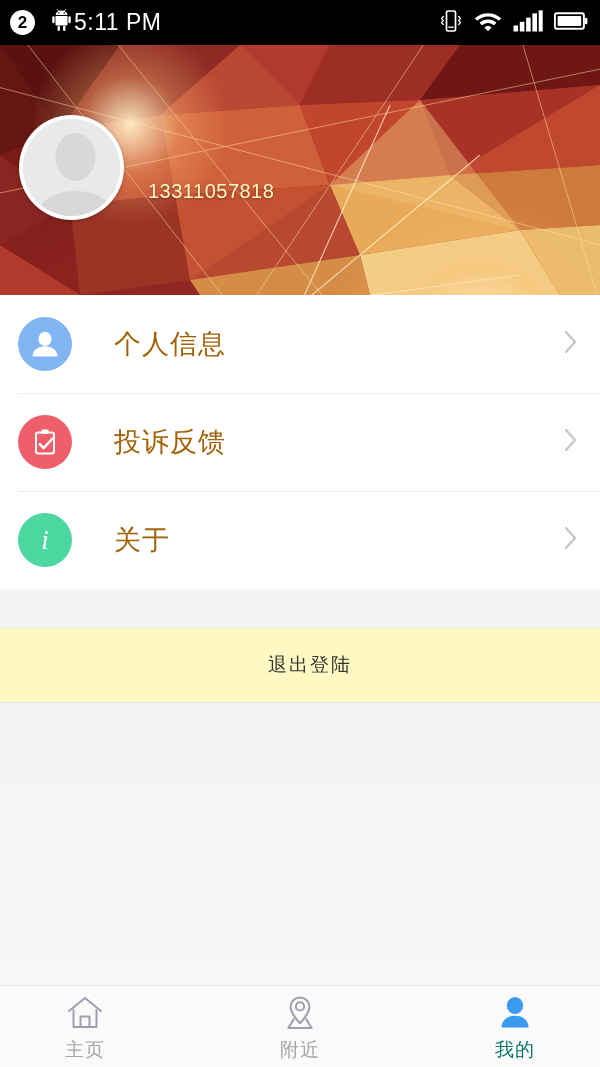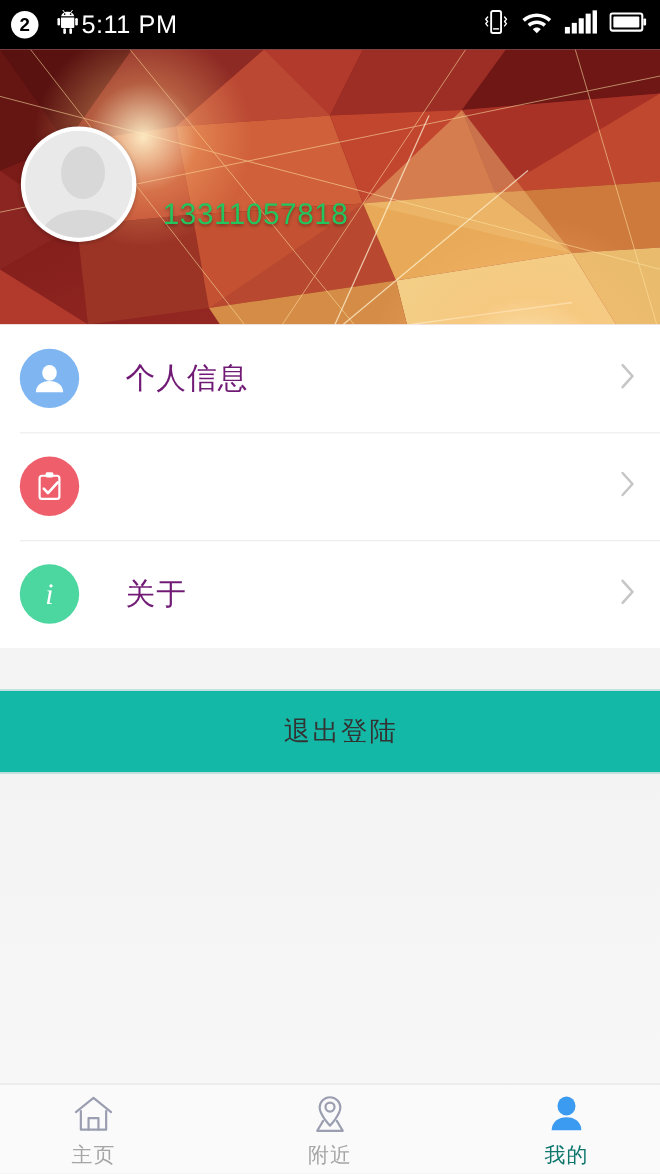--- a/index.html
+++ b/index.html
@@ -39,21 +39,21 @@
   .glow-a{ width:200px; height:200px; left:30px; top:-20px; }
   .glow-b{ width:300px; height:300px; left:330px; top:150px; }
   .avatar{
     position:absolute; left:19px; top:70px; width:105px; height:105px;
     border-radius:50%; background:#e8e8e8; border:4px solid rgba(255,255,255,.92);
     overflow:hidden; box-shadow:0 1px 4px rgba(0,0,0,.25);
   }
   .avatar svg{ width:105px; height:105px; display:block; }
   .phone{
     position:absolute; left:148px; top:135px;
-    color:#22c55e; font-size:27px; letter-spacing:.5px;
+    color:#fef9c3; font-size:20px; letter-spacing:.5px;
     text-shadow:0 1px 3px rgba(0,0,0,.35);
   }
 
   
   .list{
     position:absolute; top:295px; left:0; width:600px;
     background:#fff; border-bottom:1px solid #e6e6e6;
   }
   .row{
     height:98px; display:flex; align-items:center; padding:0 18px;
@@ -61,31 +61,31 @@
   }
   .row + .row::before{
     content:""; position:absolute; left:18px; right:0; top:0; height:1px; background:#ececec;
   }
   .row-icon{
     width:54px; height:54px; border-radius:50%;
     display:flex; align-items:center; justify-content:center; flex:0 0 auto;
   }
   .row-icon svg{ display:block; }
   .row-label{
-    margin-left:42px; font-size:27px; color:#701a75; letter-spacing:1px;
+    margin-left:42px; font-size:27px; color:#a16207; letter-spacing:1px;
   }
   .chev{ margin-left:auto; }
 
   
   .gap{ position:absolute; left:0; width:600px; background:#f4f4f4; }
   .logout{
     position:absolute; top:627px; left:0; width:600px; height:76px;
-    background:#14b8a6; border-top:1px solid #eaeaea; border-bottom:1px solid #e6e6e6;
+    background:#fef9c3; border-top:1px solid #eaeaea; border-bottom:1px solid #e6e6e6;
     display:flex; align-items:center; justify-content:center;
-    font-size:24px; color:#333; letter-spacing:2px;padding-left:20px;
+    font-size:19px; color:#333; letter-spacing:2px;padding-left:20px;
   }
   .filler{
     position:absolute; top:704px; left:0; width:600px; height:281px;
     background:linear-gradient(#f3f3f3,#f7f7f7);
   }
 
   
   .tabbar{
     position:absolute; bottom:0; left:0; width:600px; height:82px;
     background:#fafafa; border-top:1px solid #e3e3e3;
@@ -237,20 +237,21 @@
   </div>
 
   <div class="row">
     <div class="row-icon" style="background:#EE5F6B">
       <svg width="34" height="34" viewBox="0 0 34 34" fill="none" stroke="#fff" stroke-width="2" stroke-linecap="round" stroke-linejoin="round">
         <rect x="8" y="7.5" width="18" height="21" rx="2.2"></rect>
         <rect x="13.4" y="4.4" width="7.2" height="4.6" rx="1.4" fill="#fff" stroke="none"></rect>
         <path d="M11.8 19.2 L15.6 23.2 L24.5 13.5" stroke-width="2.4"></path>
       </svg>
     </div>
+    <div class="row-label">投诉反馈</div>
     <span class="chev">
       <svg width="22" height="34" viewBox="0 0 22 34" fill="none" stroke="#c6c6c6" stroke-width="2.3" stroke-linecap="round" stroke-linejoin="round">
         <path d="M6 7 L15 17 L6 27"></path>
       </svg>
     </span>
   </div>
 
   <div class="row">
     <div class="row-icon" style="background:#4CD6A0">
       <svg width="34" height="34" viewBox="0 0 34 34">

